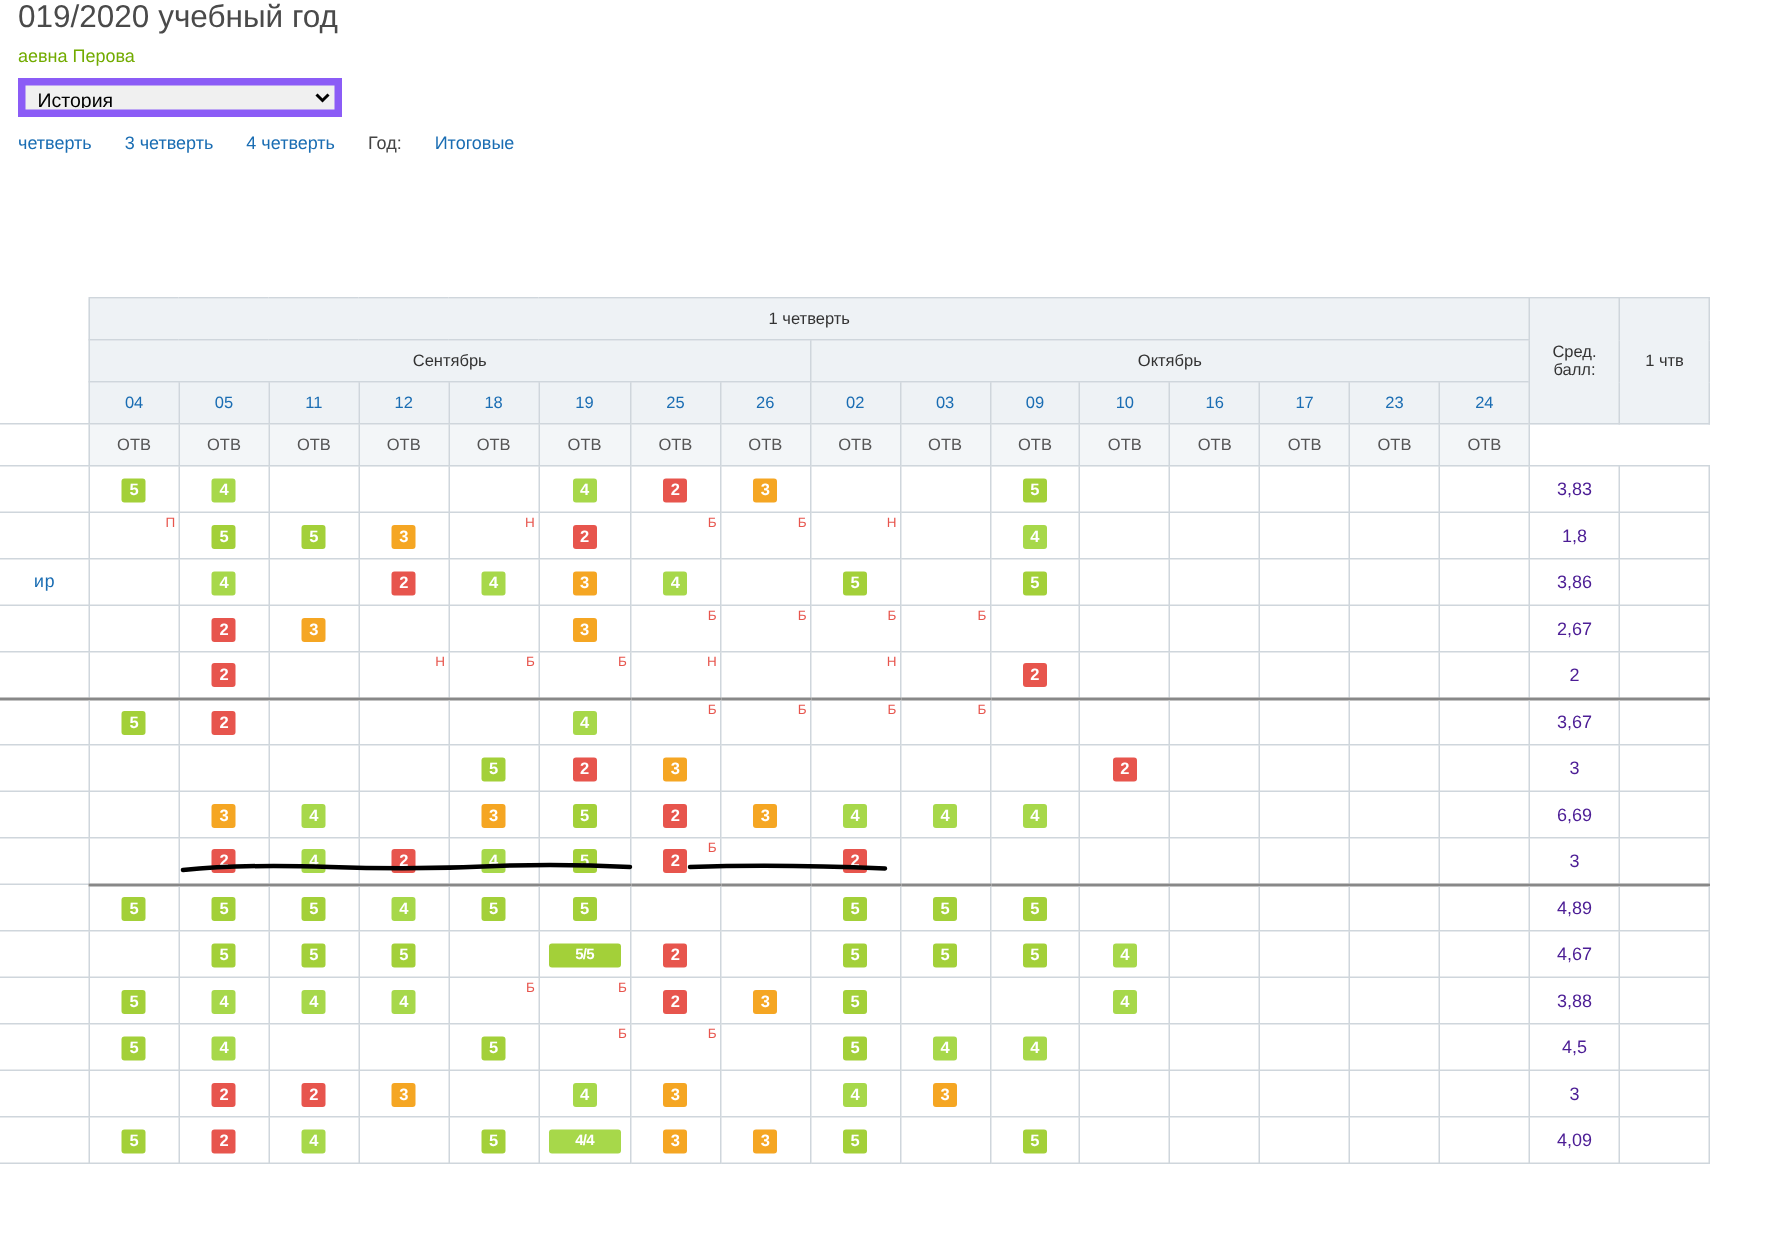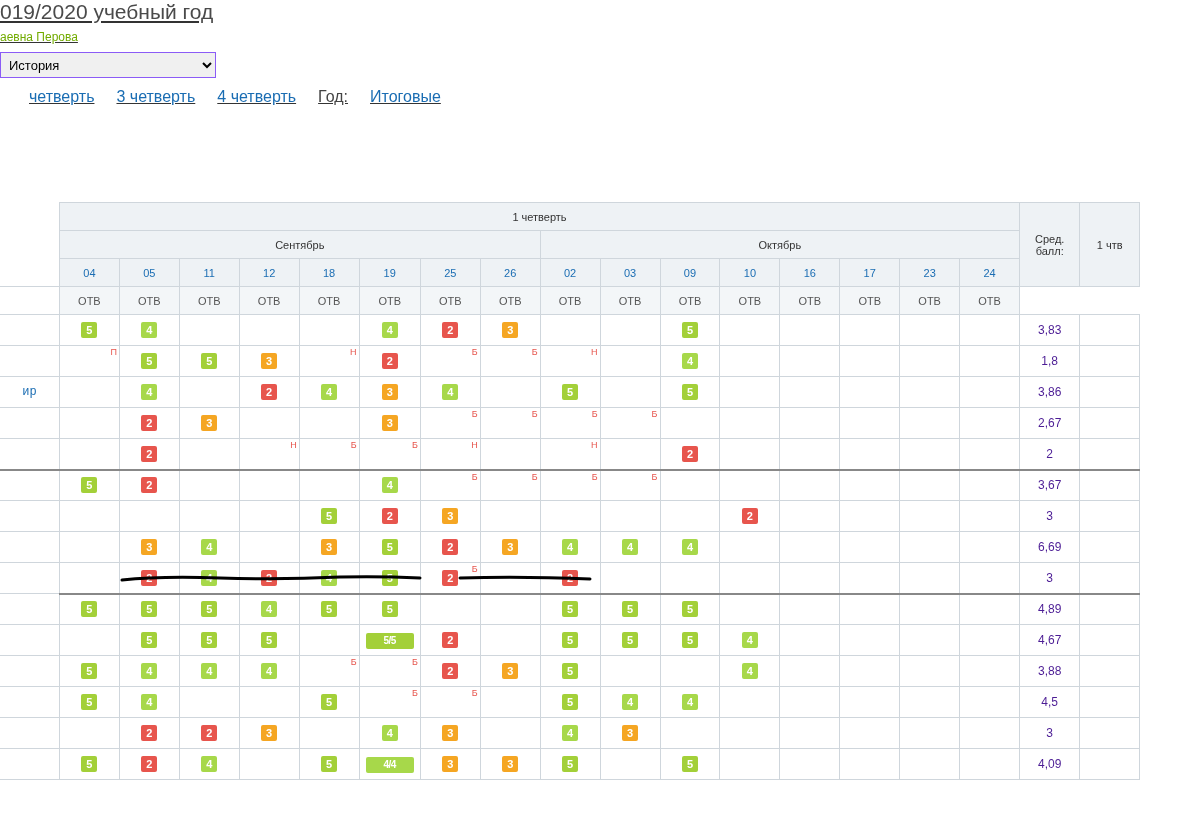--- a/index.html
+++ b/index.html
@@ -7,48 +7,47 @@
     margin: 0;
     padding: 0;
     font-family: Arial, Helvetica, sans-serif;
     font-size: 13px;
     color: #333;
     background: #fff;
     width: 1194px;
     height: 834px;
     overflow: hidden;
   }
-  .top-area { padding: 0 0 10px 0; text-decoration: underline; }
+  .top-area { padding: 0 0 10px 12px; }
   .year-title {
     font-size: 21px;
     color: #4a4a4a;
     margin: 0 0 6px 0;
     padding-left: 0;
     white-space: nowrap;
   }
   .teacher-name {
     color: #72ab00;
     font-size: 12px;
     margin: 0 0 8px 0;
   }
   .subject-select {
     height: 26px;
     width: 216px;
-    border: 1px solid #8b5cf6;
+    border: 5px solid #8b5cf6;
     background: #f0f0f0;
     padding: 1px 4px;
     font-size: 13px;
     margin-bottom: 10px;
   }
   .tabs-row {
     display: flex;
     align-items: flex-end;
     gap: 22px;
-    font-size: 16px;
-    margin-left: 29px;
+    font-size: 12px;
   }
   .tab-link { color: #1a6db3; cursor: pointer; }
   .tab-label-static { color: #444; }
   .grades-wrap { margin-top: 86px; overflow: hidden; }
 
   table.grades {
     border-collapse: collapse;
     width: 1140px;
   }
   table.grades th, table.grades td {

